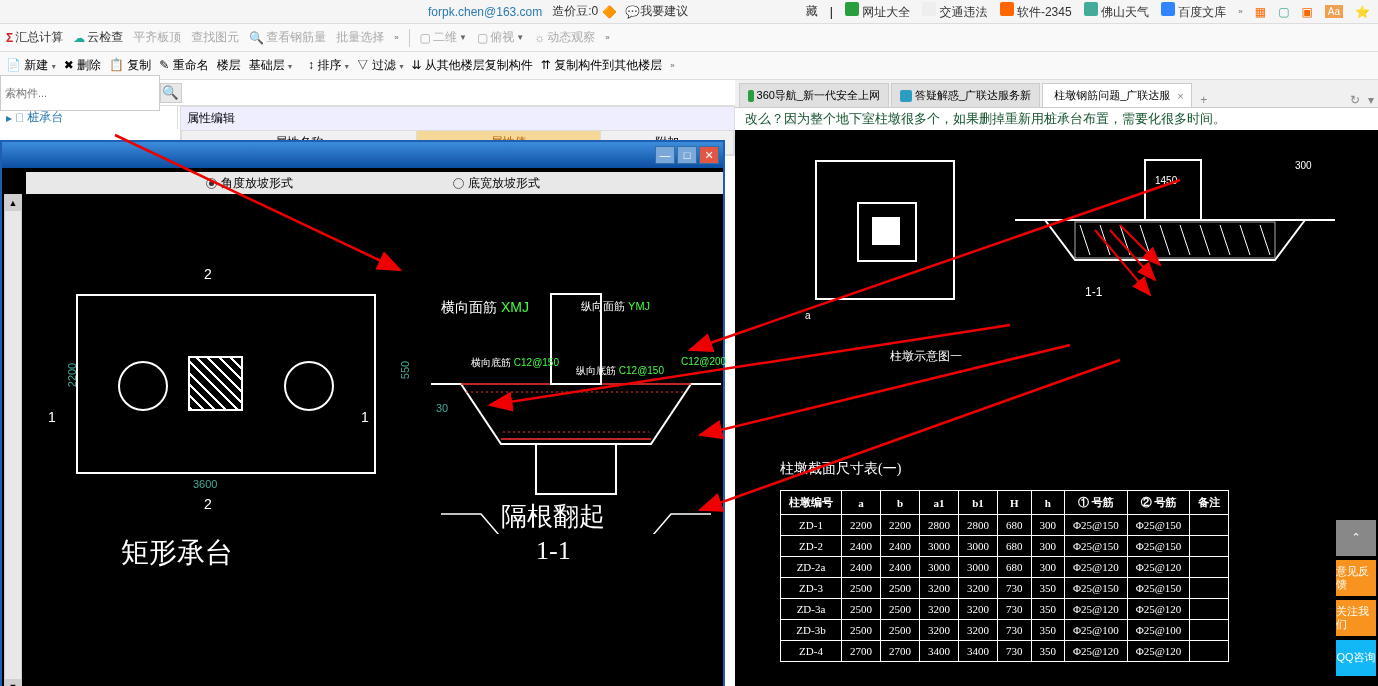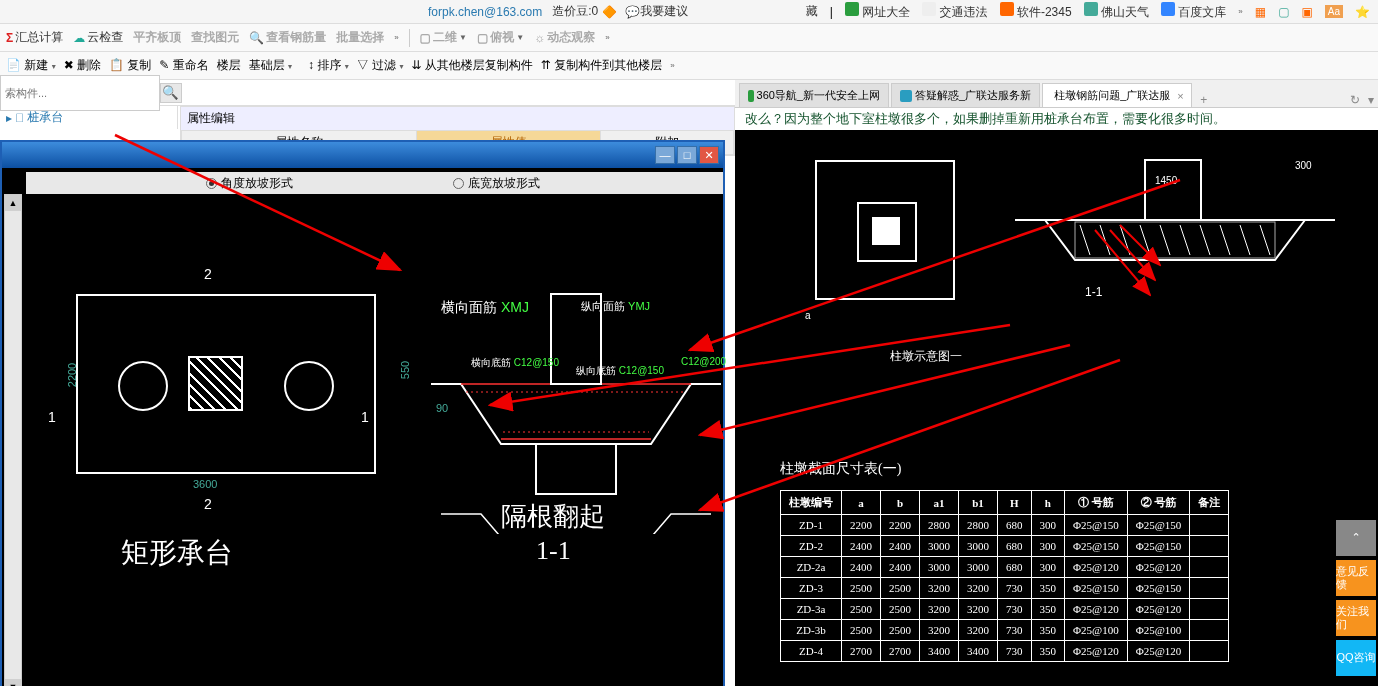--- a/index.html
+++ b/index.html
@@ -7,21 +7,21 @@
 
 .top-bar { height: 24px; background: #f5f5f5; display: flex; align-items: center; padding: 0 8px; border-bottom: 1px solid #ddd; }
 .top-bar .email { color: #2a7ab0; margin-left: 420px; }
 .top-bar .score { margin-left: 10px; color: #333; }
 .top-bar .right-links { display: flex; gap: 12px; margin-left: auto; align-items: center; }
 .top-bar .link { color: #333; cursor: pointer; }
 .mini-icon { display: inline-block; width: 14px; height: 14px; border-radius: 2px; }
 
 .toolbar { height: 28px; background: #f9f9f9; display: flex; align-items: center; padding: 0 6px; gap: 10px; border-bottom: 1px solid #ddd; }
 .toolbar .tb-btn { color: #333; cursor: pointer; font-size: 12px; display: flex; align-items: center; gap: 2px; }
-.toolbar .tb-btn.disabled { color: #aaa; font-weight: bold; }
+.toolbar .tb-btn.disabled { color: #aaa; }
 .toolbar .sep { width: 1px; height: 18px; background: #ccc; }
 .toolbar .drop { display: flex; align-items: center; gap: 2px; }
 .chev { font-size: 8px; color: #666; }
 
 .toolbar2 { height: 28px; background: #f9f9f9; display: flex; align-items: center; padding: 0 6px; gap: 8px; border-bottom: 1px solid #ddd; }
 
 .main-split { display: flex; height: calc(100% - 80px); }
 .left-pane { width: 735px; position: relative; }
 .right-pane { flex: 1; background: #fff; position: relative; overflow: hidden; }
 
@@ -224,21 +224,21 @@
             <line x1="40" y1="130" x2="270" y2="130" stroke="#f33" stroke-width="1.5"></line>
             <line x1="80" y1="185" x2="230" y2="185" stroke="#f33" stroke-width="1.5"></line>
             <rect x="130" y="40" width="50" height="90" stroke="#fff" fill="none" stroke-width="2"></rect>
             <rect x="115" y="190" width="80" height="50" stroke="#fff" fill="none" stroke-width="2"></rect>
             <polyline points="20,260 60,260 90,295 220,295 250,260 290,260" stroke="#fff" stroke-width="1.5" fill="none"></polyline>
 
             <line x1="45" y1="138" x2="265" y2="138" stroke="#f33" stroke-width="1" stroke-dasharray="2,3"></line>
             <line x1="82" y1="178" x2="228" y2="178" stroke="#f33" stroke-width="1" stroke-dasharray="2,3"></line>
           </svg>
           <span class="dim-text" style="left:370px;top:170px;transform:rotate(-90deg);">550</span>
-          <span class="dim-text" style="left:410px;top:208px;">90</span>
+          <span class="dim-text" style="left:410px;top:208px;">30</span>
           <span style="position:absolute;left:415px;top:105px;color:#fff;font-size:14px;"><span>横向面筋</span> <span style="color:#4f4;">XMJ</span></span>
           <span style="position:absolute;left:555px;top:105px;color:#fff;font-size:11px;"><span>纵向面筋</span> <span style="color:#4f4;">YMJ</span></span>
           <span style="position:absolute;left:445px;top:162px;color:#fff;font-size:10px;"><span>横向底筋</span> <span style="color:#4f4;">C12@150</span></span>
           <span style="position:absolute;left:550px;top:170px;color:#fff;font-size:10px;"><span>纵向底筋</span> <span style="color:#4f4;">C12@150</span></span>
           <span style="position:absolute;left:655px;top:162px;color:#4f4;font-size:10px;">C12@200</span>
           <span class="label-section" style="left:475px;top:305px;">隔根翻起</span>
           <span class="label-section" style="left:510px;top:342px;">1-1</span>
         </div>
       </div>
 

